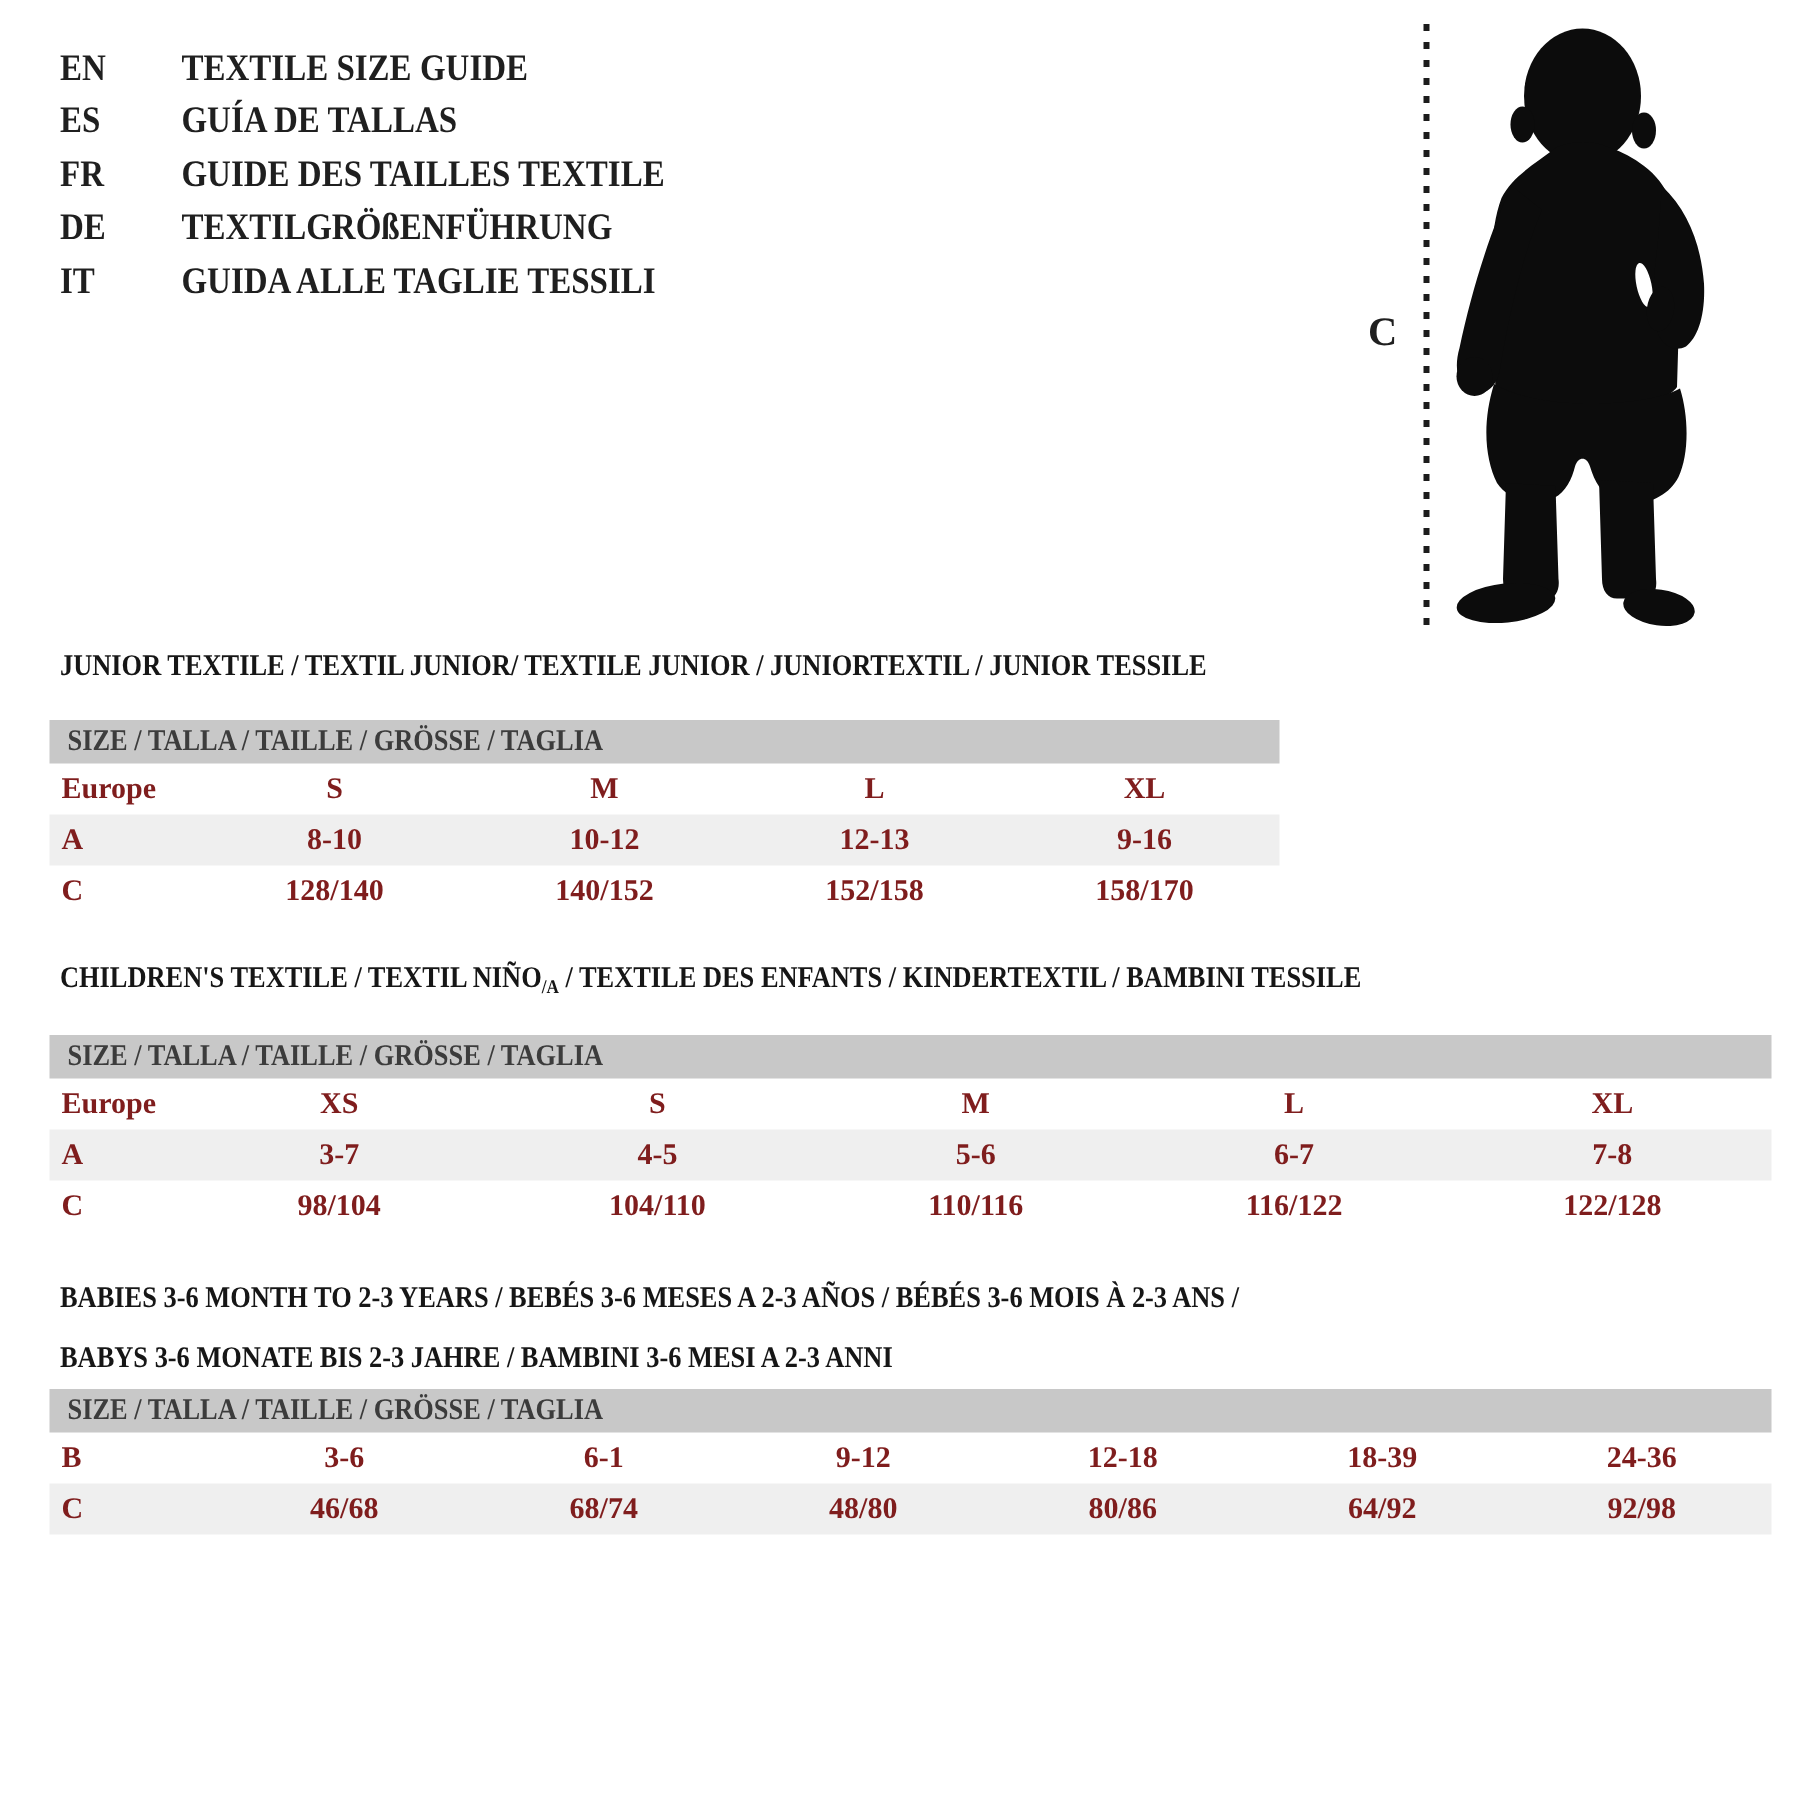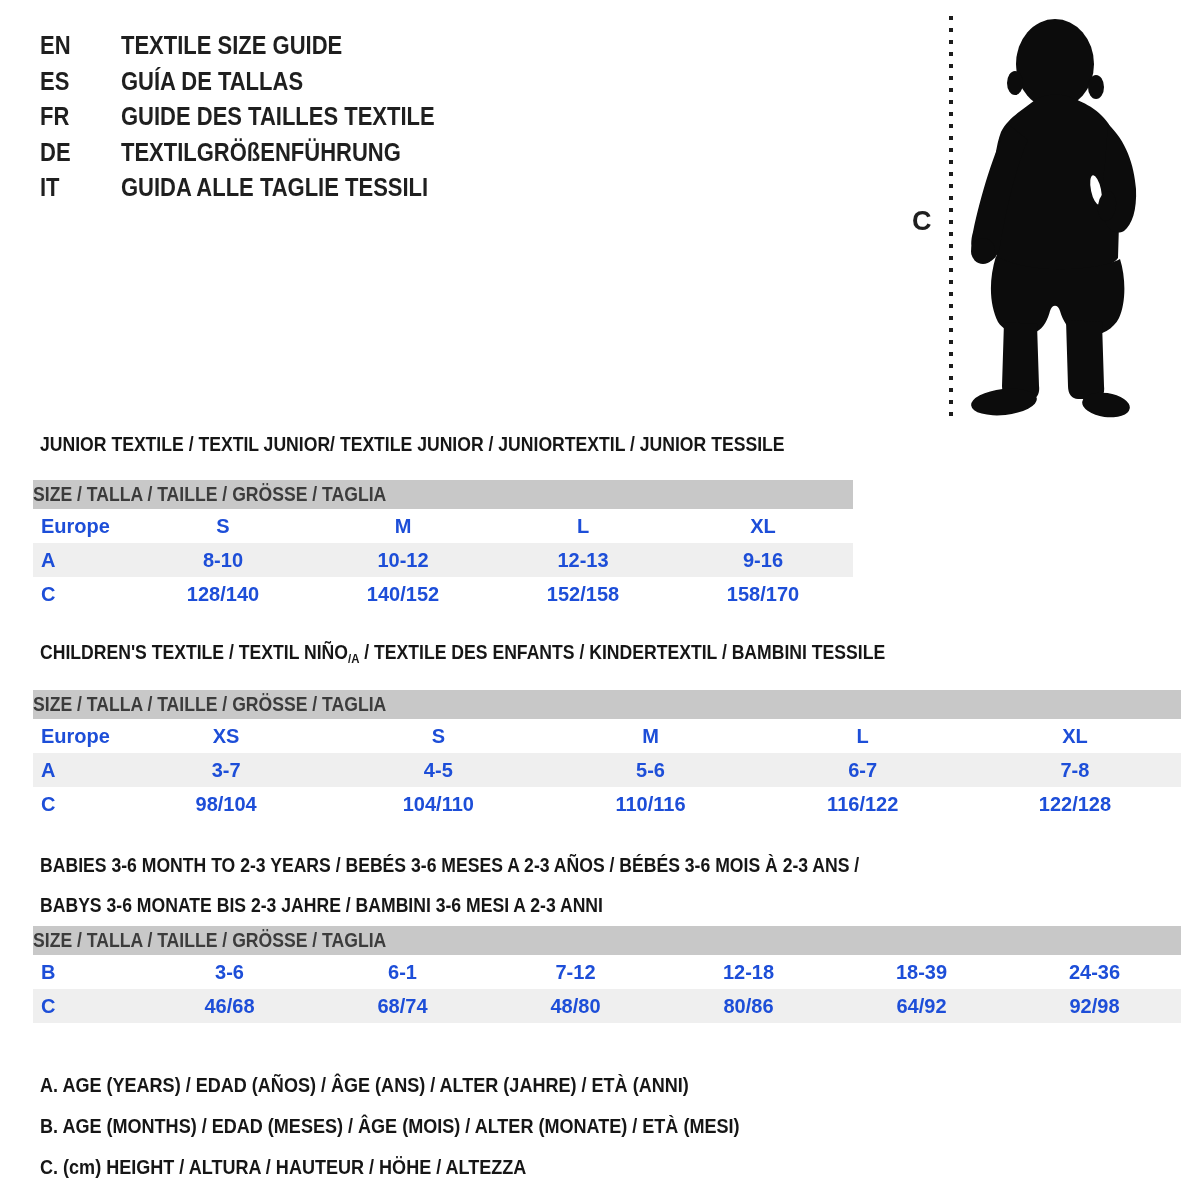--- a/index.html
+++ b/index.html
@@ -1,20 +1,20 @@
 <!DOCTYPE html>
 <html><head>
 <meta charset="utf-8">
 <style>
   html,body{margin:0;padding:0;background:#ffffff;}
   #canvas{
     position:relative;
     width:1200px;height:1200px;
     background:#ffffff;
-    font-family:Liberation Sans, sans-serif;
+    font-family:Liberation Serif, serif;
     color:#1f1f1f;
     overflow:hidden;
   }
   
   .lang-block{position:absolute;left:40px;top:28px;}
   .lang-row{
     display:flex;align-items:center;height:35.5px;
     font-size:25px;font-weight:bold;white-space:nowrap;
     transform:scaleX(.88);transform-origin:left center;
   }
@@ -35,27 +35,27 @@
     font-size:20px;font-weight:bold;white-space:nowrap;
     transform:scaleX(.88);transform-origin:left center;
     color:#161616;
   }
   .heading-sub{font-size:13px;vertical-align:-4px;}
   .two-line div{line-height:40px;}
   
   .size-table{position:absolute;left:33px;}
   .t-header{
     height:29px;background:#c8c8c8;
-    display:flex;align-items:center;padding-left:0;
+    display:flex;align-items:center;padding-left:12px;
     font-size:20px;font-weight:bold;color:#3c3c3c;white-space:nowrap;
   }
   .t-header span{transform:scaleX(.88);transform-origin:left center;display:inline-block;}
   .t-row{
     display:flex;align-items:center;height:34px;
-    font-size:20px;font-weight:bold;color:#1d4ed8;
+    font-size:20px;font-weight:bold;color:#7f1d1d;
   }
   .t-row.alt{background:#efefef;}
   .t-label{flex:0 0 auto;padding-left:8px;text-align:left;}
   .junior-table .t-label{width:92px;}
   .children-table .t-label{width:79px;}
   .babies-table .t-label{width:102px;}
   .t-cell{flex:1 1 0;text-align:center;}
   .junior-table{width:820px;}
   .children-table,.babies-table{width:1148px;}
   
@@ -201,35 +201,30 @@
   </div>
 
   <div class="size-table babies-table" style="top:926px;">
     <div class="t-header">
       <span>SIZE / TALLA / TAILLE / GRÖSSE / TAGLIA</span>
     </div>
     <div class="t-row">
       <div class="t-label">B</div>
       <div class="t-cell">3-6</div>
       <div class="t-cell">6-1</div>
-      <div class="t-cell">7-12</div>
+      <div class="t-cell">9-12</div>
       <div class="t-cell">12-18</div>
       <div class="t-cell">18-39</div>
       <div class="t-cell">24-36</div>
     </div>
     <div class="t-row alt">
       <div class="t-label">C</div>
       <div class="t-cell">46/68</div>
       <div class="t-cell">68/74</div>
       <div class="t-cell">48/80</div>
       <div class="t-cell">80/86</div>
       <div class="t-cell">64/92</div>
       <div class="t-cell">92/98</div>
     </div>
   </div>
 
-  <div class="legend">
-    <div>A. AGE (YEARS) / EDAD (AÑOS) / ÂGE (ANS) / ALTER (JAHRE) / ETÀ (ANNI)</div>
-    <div>B. AGE (MONTHS) / EDAD (MESES) / ÂGE (MOIS) / ALTER (MONATE) / ETÀ (MESI)</div>
-    <div>C. (cm) HEIGHT / ALTURA / HAUTEUR / HÖHE / ALTEZZA</div>
-  </div>
 
 </div>
 
 </body></html>

